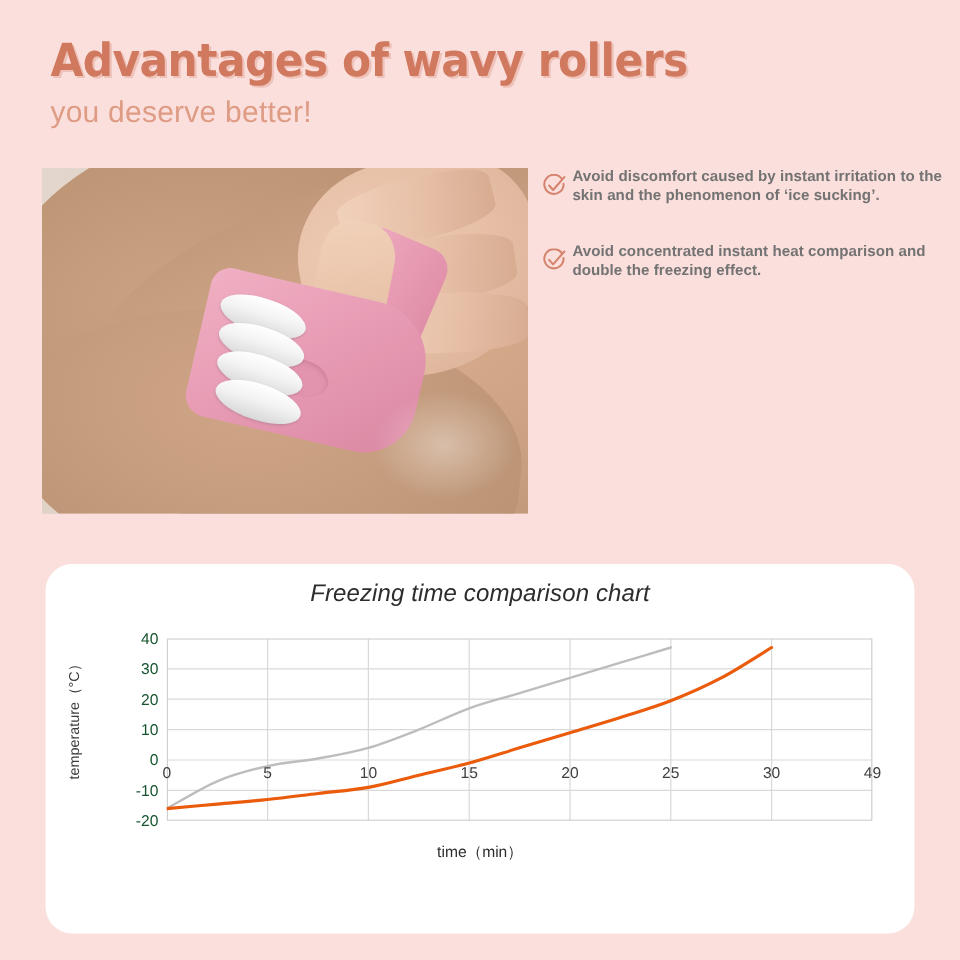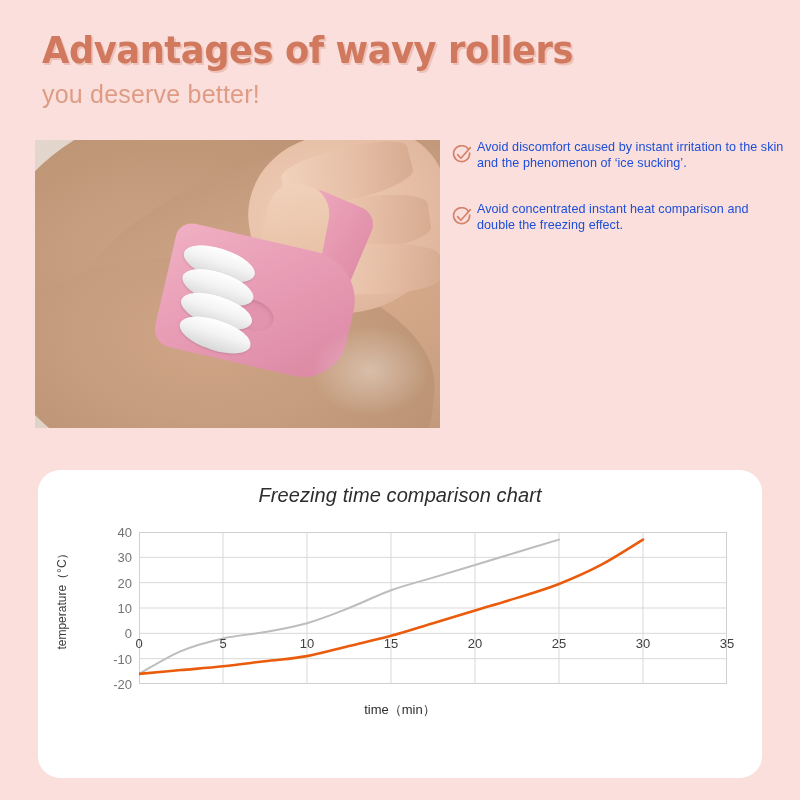--- a/index.html
+++ b/index.html
@@ -148,22 +148,23 @@
   }
 
   
   .bullets { position: absolute; left: 452px; top: 140px; width: 336px; }
   .bullet { position: relative; padding-left: 25px; }
   .bullet + .bullet { margin-top: 31px; }
   .b-icon { position: absolute; left: 0; top: 5px; width: 20px; height: 20px; }
   .b-text {
     font-size: 12.6px;
     line-height: 15.6px;
-    color: #1d4ed8;
+    color: #737373;
     letter-spacing: 0.05px;
+    font-weight: bold;
   }
 
   
   .card {
     position: absolute; left: 38px; top: 470px;
     width: 724px; height: 308px;
     background: #ffffff;
     border-radius: 22px;
   }
   .chart-title {
@@ -187,21 +188,21 @@
   .xlabel {
     position: absolute; left: 0; top: 231px; width: 100%;
     text-align: center;
     font-size: 13px;
     color: #2d2d2d;
   }
   .plot { position: absolute; left: 101px; top: 62px; width: 588px; height: 152px; }
   .ytick {
     position: absolute; right: 100%; margin-right: 7px;
     transform: translateY(-50%);
-    font-size: 13px; color: #737373; white-space: nowrap; text-align: right;
+    font-size: 13px; color: #14532d; white-space: nowrap; text-align: right;
   }
   .xtick {
     position: absolute;
     transform: translateX(-50%);
     font-size: 13px; color: #404040;
   }
   .legend {
     position: absolute; left: 0; top: 272px; width: 100%;
     display: flex; justify-content: center; align-items: center; gap: 34px;
   }
@@ -301,19 +302,19 @@
         <div class="ytick" style="top: 0px;">40</div>
       </div>
     <div id="xtick-layer">
         <div class="xtick" style="left: 0px; top: 104.333px;">0</div>
         <div class="xtick" style="left: 84px; top: 104.333px;">5</div>
         <div class="xtick" style="left: 168px; top: 104.333px;">10</div>
         <div class="xtick" style="left: 252px; top: 104.333px;">15</div>
         <div class="xtick" style="left: 336px; top: 104.333px;">20</div>
         <div class="xtick" style="left: 420px; top: 104.333px;">25</div>
         <div class="xtick" style="left: 504px; top: 104.333px;">30</div>
-        <div class="xtick" style="left: 588px; top: 104.333px;">35</div>
+        <div class="xtick" style="left: 588px; top: 104.333px;">49</div>
       </div>
   </div>
 
   <div class="xlabel">time（min）</div>
 
 </div>
 
 </body></html>

